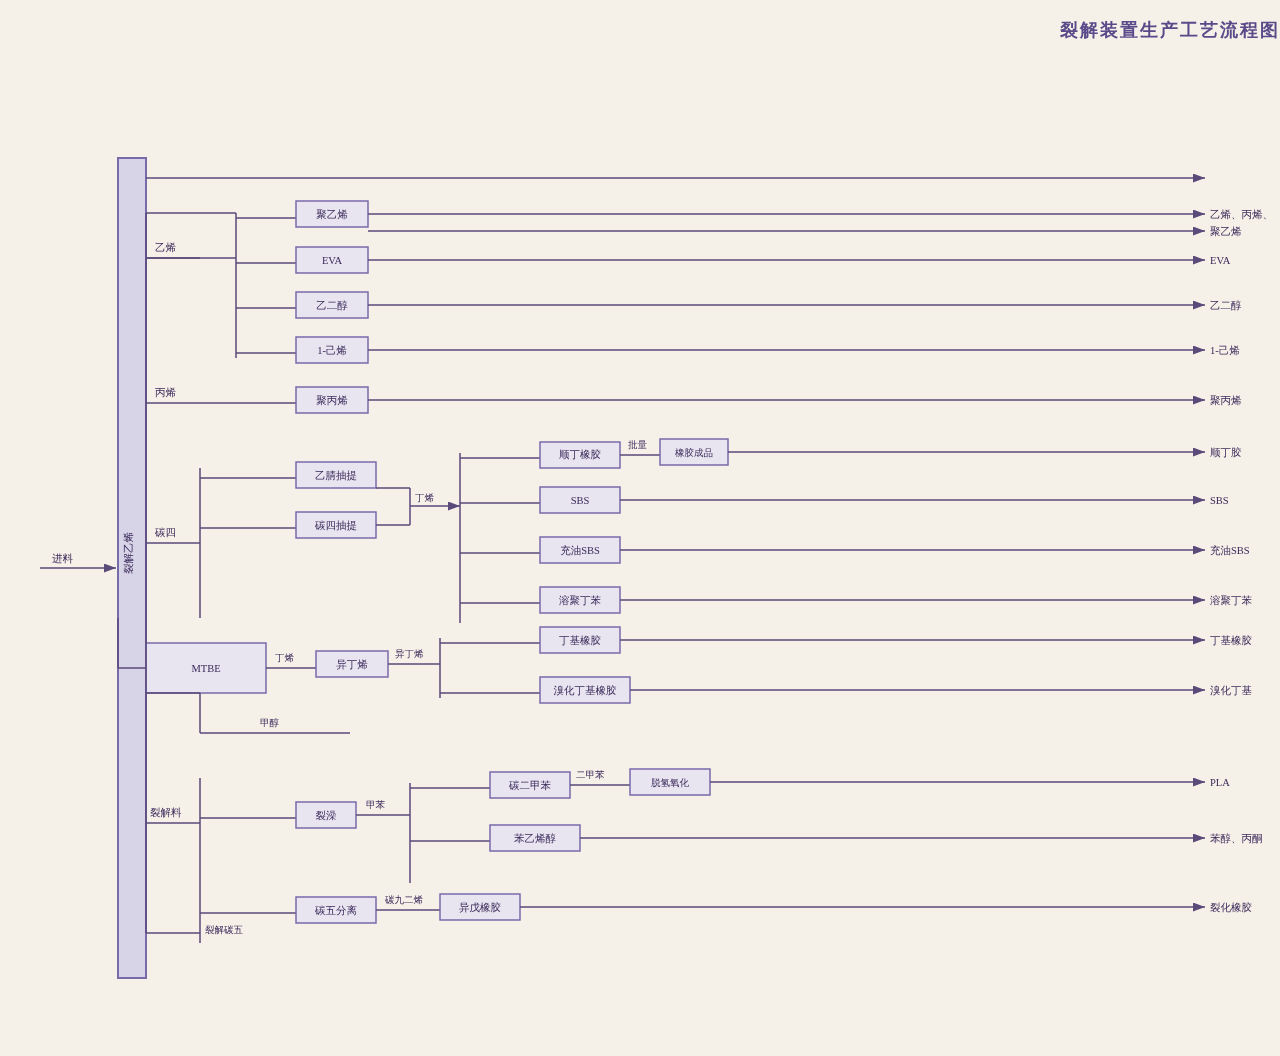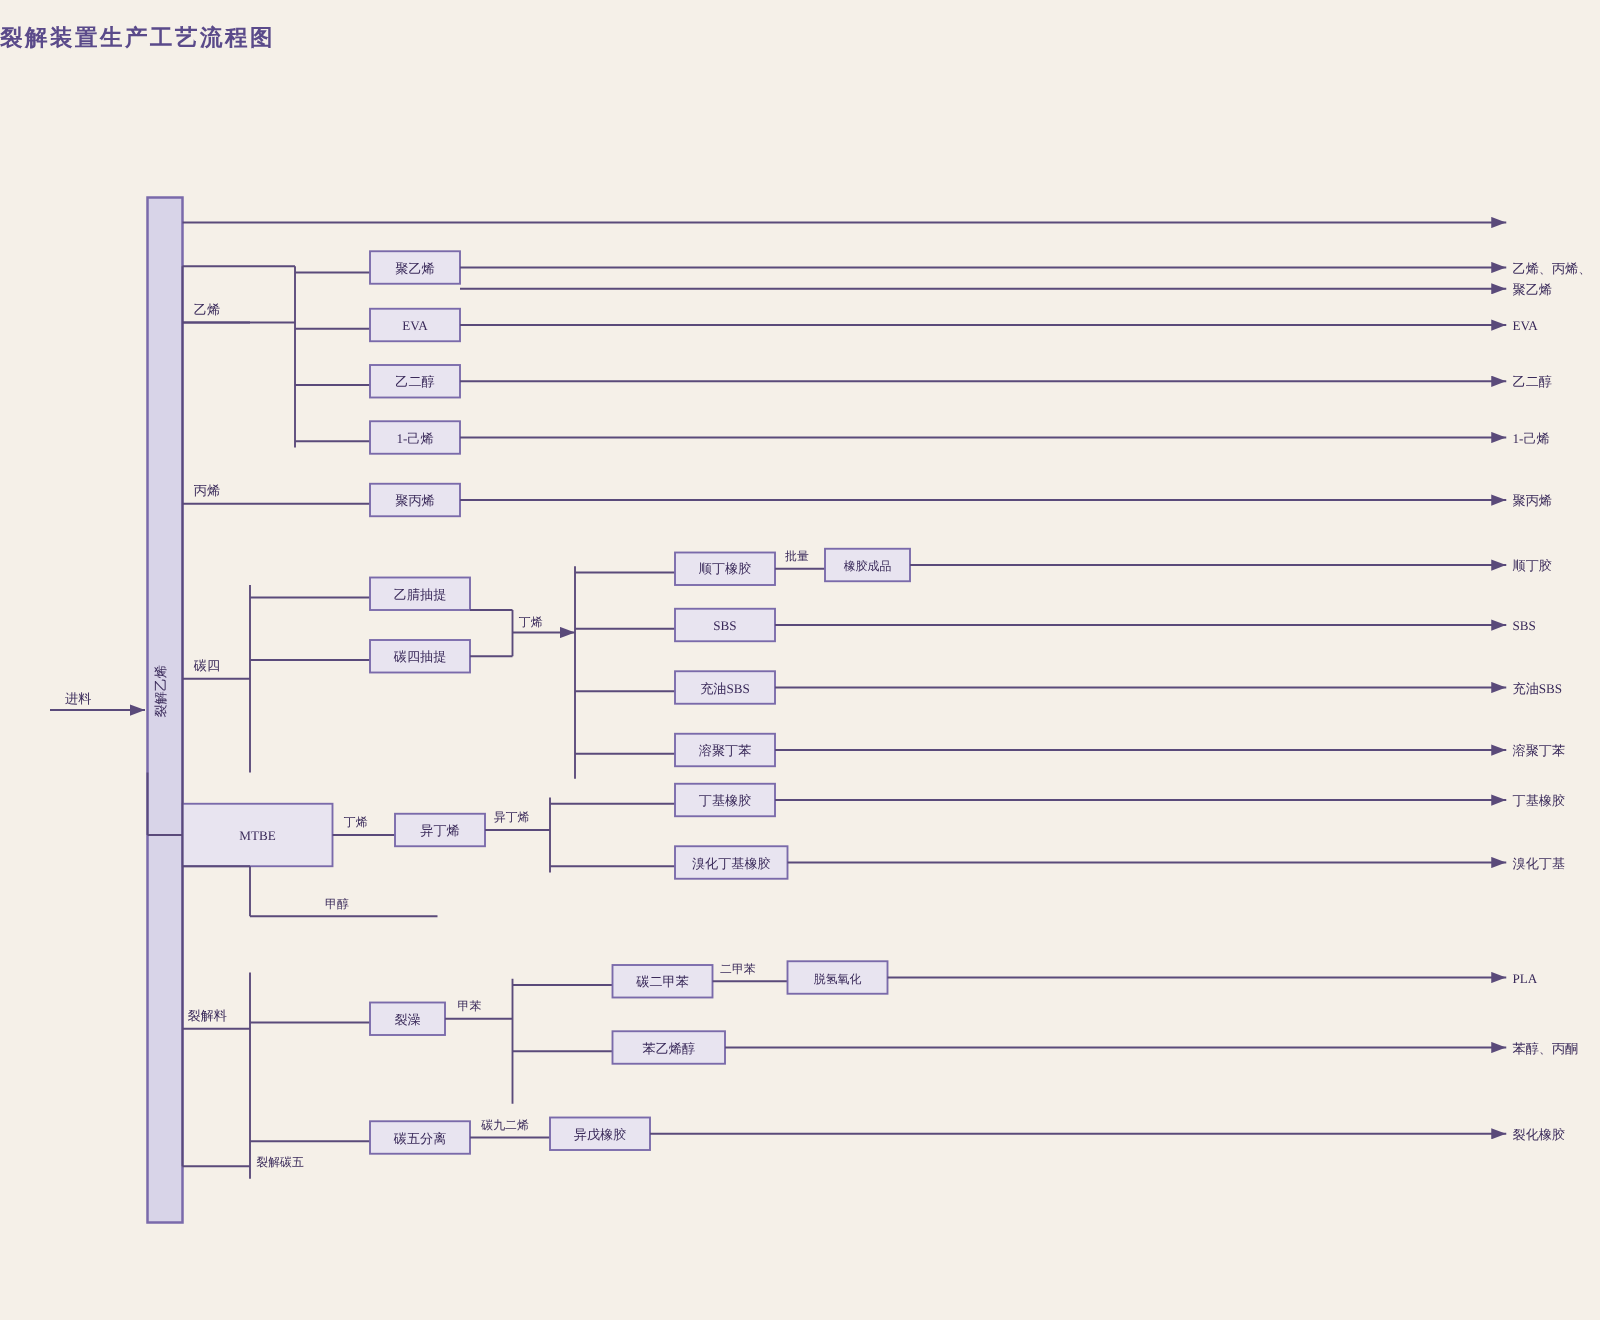--- a/index.html
+++ b/index.html
@@ -6,21 +6,21 @@
     body {
       width: 1280px;
       height: 1056px;
       background: #f5f0e8;
       font-family: "SimSun", "STSong", serif;
       overflow: hidden;
       position: relative;
     }
 
     .page-title {
-      text-align: left;
+      text-align: right;
       margin-top: 18px;
       font-size: 18px;
       color: #5a4a8a;
       font-weight: bold;
       letter-spacing: 2px;
     }
 
     .diagram-container {
       position: absolute;
       top: 60px;

